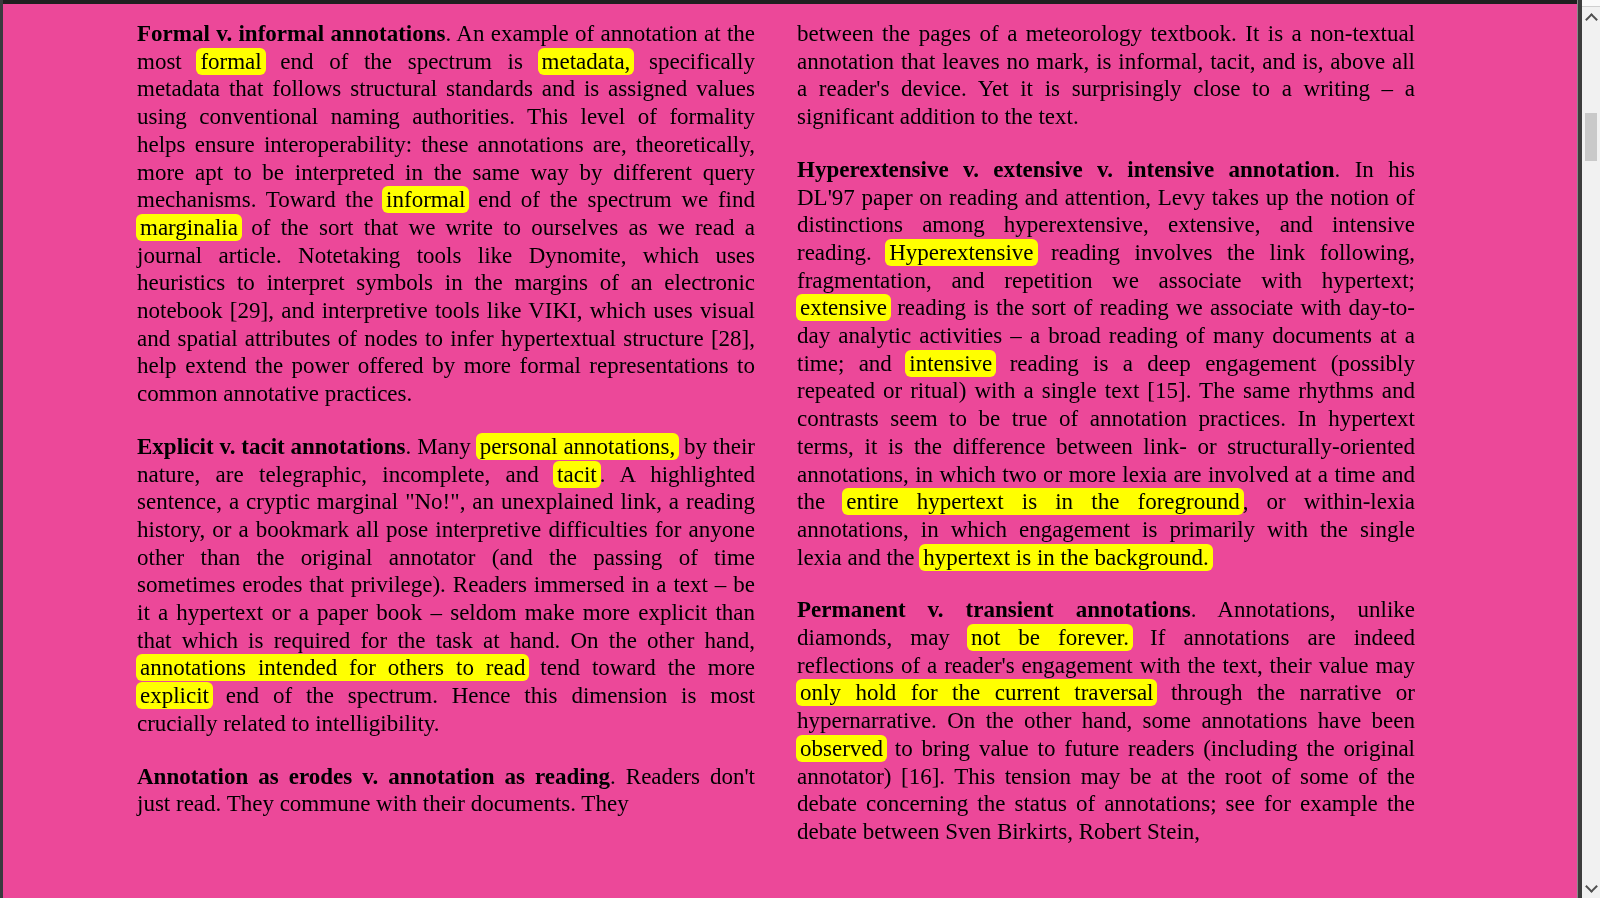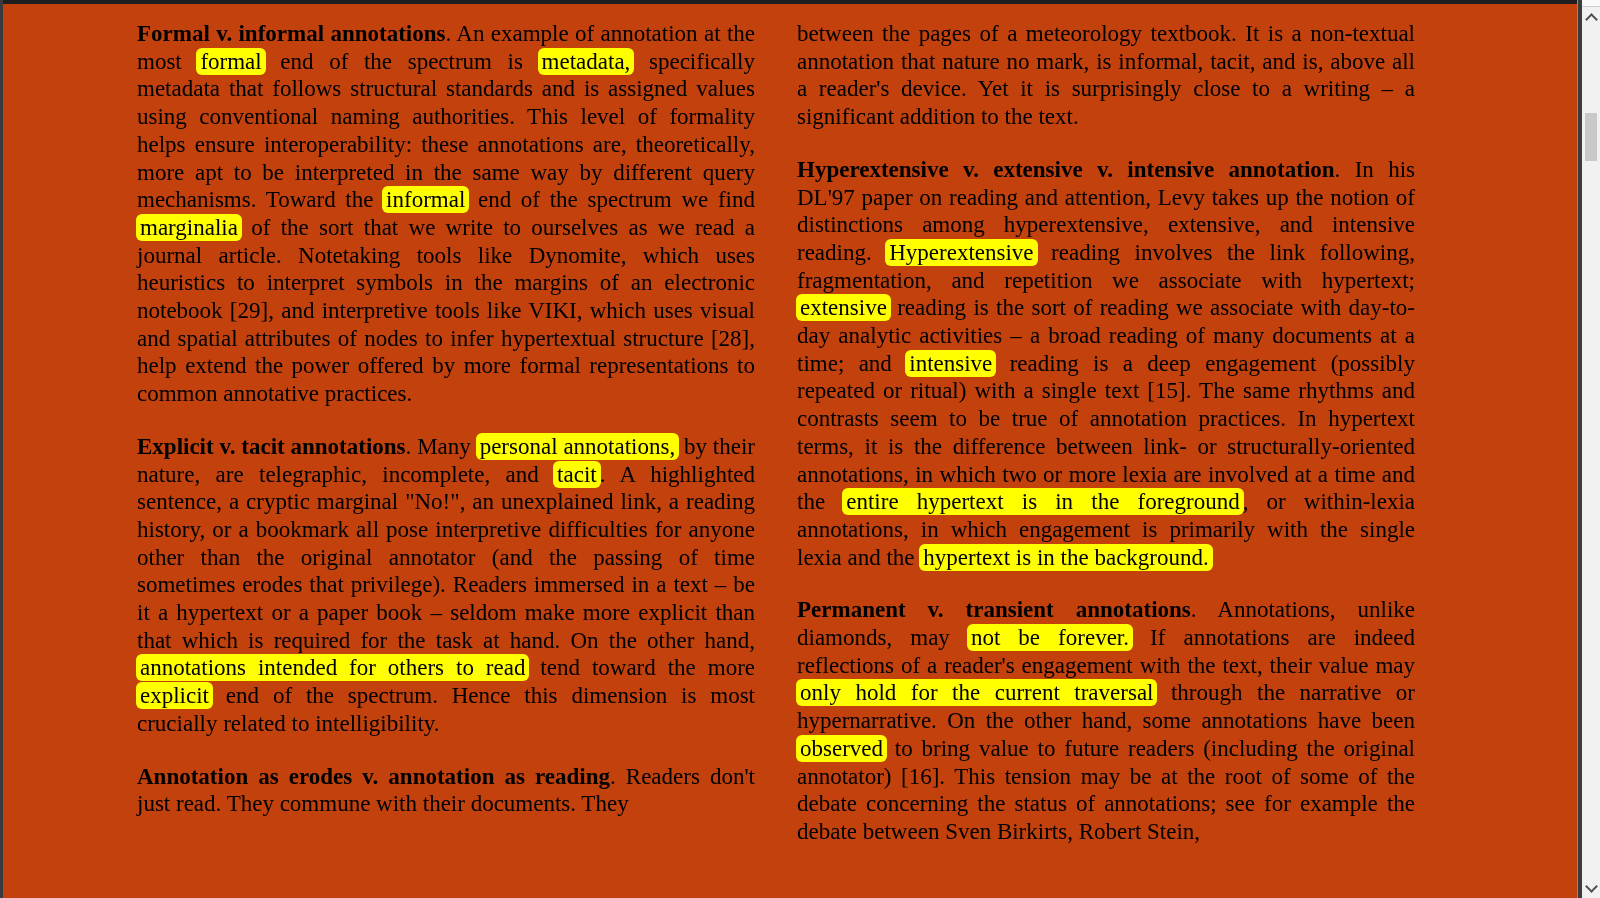--- a/index.html
+++ b/index.html
@@ -7,21 +7,21 @@
     padding: 0;
     width: 1600px;
     height: 898px;
     overflow: hidden;
     background: #ffffff;
   }
   .viewport {
     position: relative;
     width: 1600px;
     height: 898px;
-    background: #c2410c;
+    background: #ec4899;
     overflow: hidden;
     font-family: "Liberation Serif", serif;
   }
   
   .border-top {
     position: absolute;
     left: 0; top: 0;
     width: 1582px; height: 4px;
     background: #1f1f1f;
   }
@@ -107,21 +107,21 @@
 
 <div class="viewport">
 
   <div class="col col-left">
       <p class="para"><b>Formal v. informal annotations</b><span>. An example of annotation at the most </span><span class="hl">formal</span><span> end of the spectrum is </span><span class="hl">metadata,</span><span> specifically metadata that follows structural standards and is assigned values using conventional naming authorities. This level of formality helps ensure interoperability: these annotations are, theoretically, more apt to be interpreted in the same way by different query mechanisms. Toward the </span><span class="hl">informal</span><span> end of the spectrum we find </span><span class="hl">marginalia</span><span> of the sort that we write to ourselves as we read a journal article. Notetaking tools like Dynomite, which uses heuristics to interpret symbols in the margins of an electronic notebook [29], and interpretive tools like VIKI, which uses visual and spatial attributes of nodes to infer hypertextual structure [28], help extend the power offered by more formal representations to common annotative practices.</span></p>
       <p class="para"><b>Explicit v. tacit annotations</b><span>. Many </span><span class="hl">personal annotations,</span><span> by their nature, are telegraphic, incomplete, and </span><span class="hl">tacit</span><span>. A highlighted sentence, a cryptic marginal "No!", an unexplained link, a reading history, or a bookmark all pose interpretive difficulties for anyone other than the original annotator (and the passing of time sometimes erodes that privilege). Readers immersed in a text – be it a hypertext or a paper book – seldom make more explicit than that which is required for the task at hand. On the other hand, </span><span class="hl">annotations intended for others to read</span><span> tend toward the more </span><span class="hl">explicit</span><span> end of the spectrum. Hence this dimension is most crucially related to intelligibility.</span></p>
       <p class="para"><b>Annotation as erodes v. annotation as reading</b><span>. Readers don't just read. They commune with their documents. They</span></p>
     </div>
 
   <div class="col col-right">
-      <p class="para"><span>between the pages of a meteorology textbook. It is a non-textual annotation that nature no mark, is informal, tacit, and is, above all a reader's device. Yet it is surprisingly close to a writing – a significant addition to the text.</span></p>
+      <p class="para"><span>between the pages of a meteorology textbook. It is a non-textual annotation that leaves no mark, is informal, tacit, and is, above all a reader's device. Yet it is surprisingly close to a writing – a significant addition to the text.</span></p>
       <p class="para"><b>Hyperextensive v. extensive v. intensive annotation</b><span>. In his DL'97 paper on reading and attention, Levy takes up the notion of distinctions among hyperextensive, extensive, and intensive reading. </span><span class="hl">Hyperextensive</span><span> reading involves the link following, fragmentation, and repetition we associate with hypertext; </span><span class="hl">extensive</span><span> reading is the sort of reading we associate with day-to-day analytic activities – a broad reading of many documents at a time; and </span><span class="hl">intensive</span><span> reading is a deep engagement (possibly repeated or ritual) with a single text [15]. The same rhythms and contrasts seem to be true of annotation practices. In hypertext terms, it is the difference between link- or structurally-oriented annotations, in which two or more lexia are involved at a time and the </span><span class="hl">entire hypertext is in the foreground</span><span>, or within-lexia annotations, in which engagement is primarily with the single lexia and the </span><span class="hl">hypertext is in the background.</span></p>
       <p class="para"><b>Permanent v. transient annotations</b><span>. Annotations, unlike diamonds, may </span><span class="hl">not be forever.</span><span> If annotations are indeed reflections of a reader's engagement with the text, their value may </span><span class="hl">only hold for the current traversal</span><span> through the narrative or hypernarrative. On the other hand, some annotations have been </span><span class="hl">observed</span><span> to bring value to future readers (including the original annotator) [16]. This tension may be at the root of some of the debate concerning the status of annotations; see for example the debate between Sven Birkirts, Robert Stein,</span></p>
     </div>
 
   <div class="border-top"></div>
   <div class="border-left"></div>
   <div class="border-right"></div>
 
   <div class="scrollbar">
     <div class="sb-top-cap"></div>

